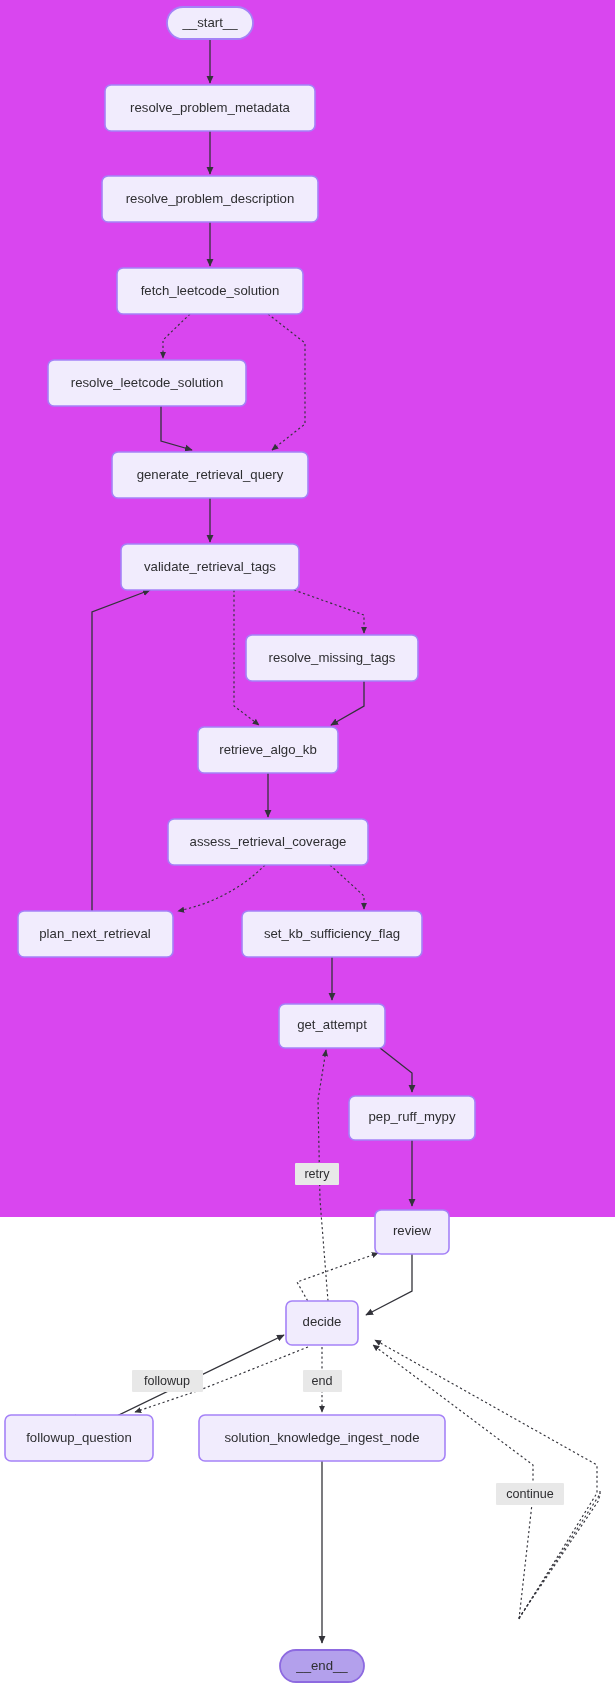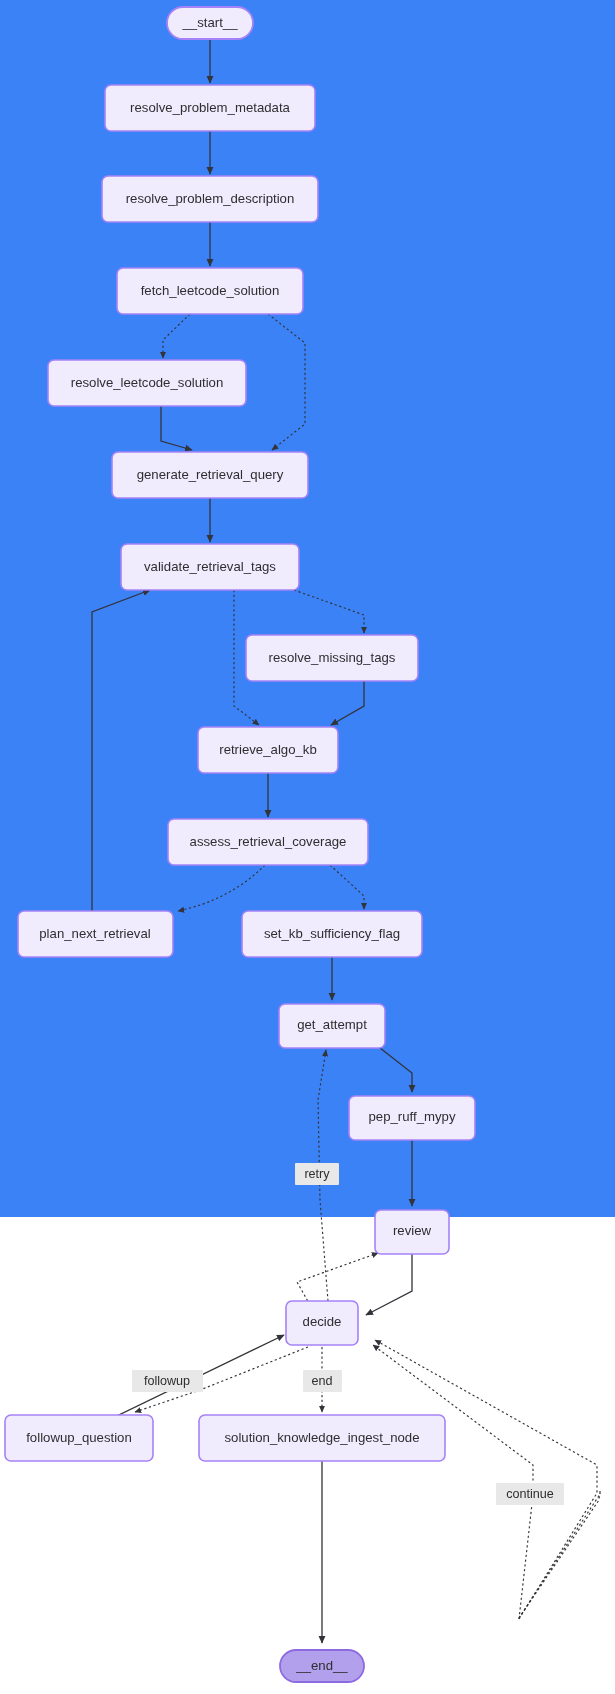--- a/index.html
+++ b/index.html
@@ -10,21 +10,21 @@
   body {
     width: 615px;
     height: 1694px;
     font-family: "Liberation Sans", sans-serif;
     overflow: hidden;
   }
   #flow-root {
     position: relative;
     width: 615px;
     height: 1217px;
-    background: #3b82f6;
+    background: #d946ef;
   }
   svg#flow-svg {
     position: absolute;
     top: 0;
     left: 0;
     width: 615px;
     height: 1694px;
     display: block;
   }
   .node-rect {

